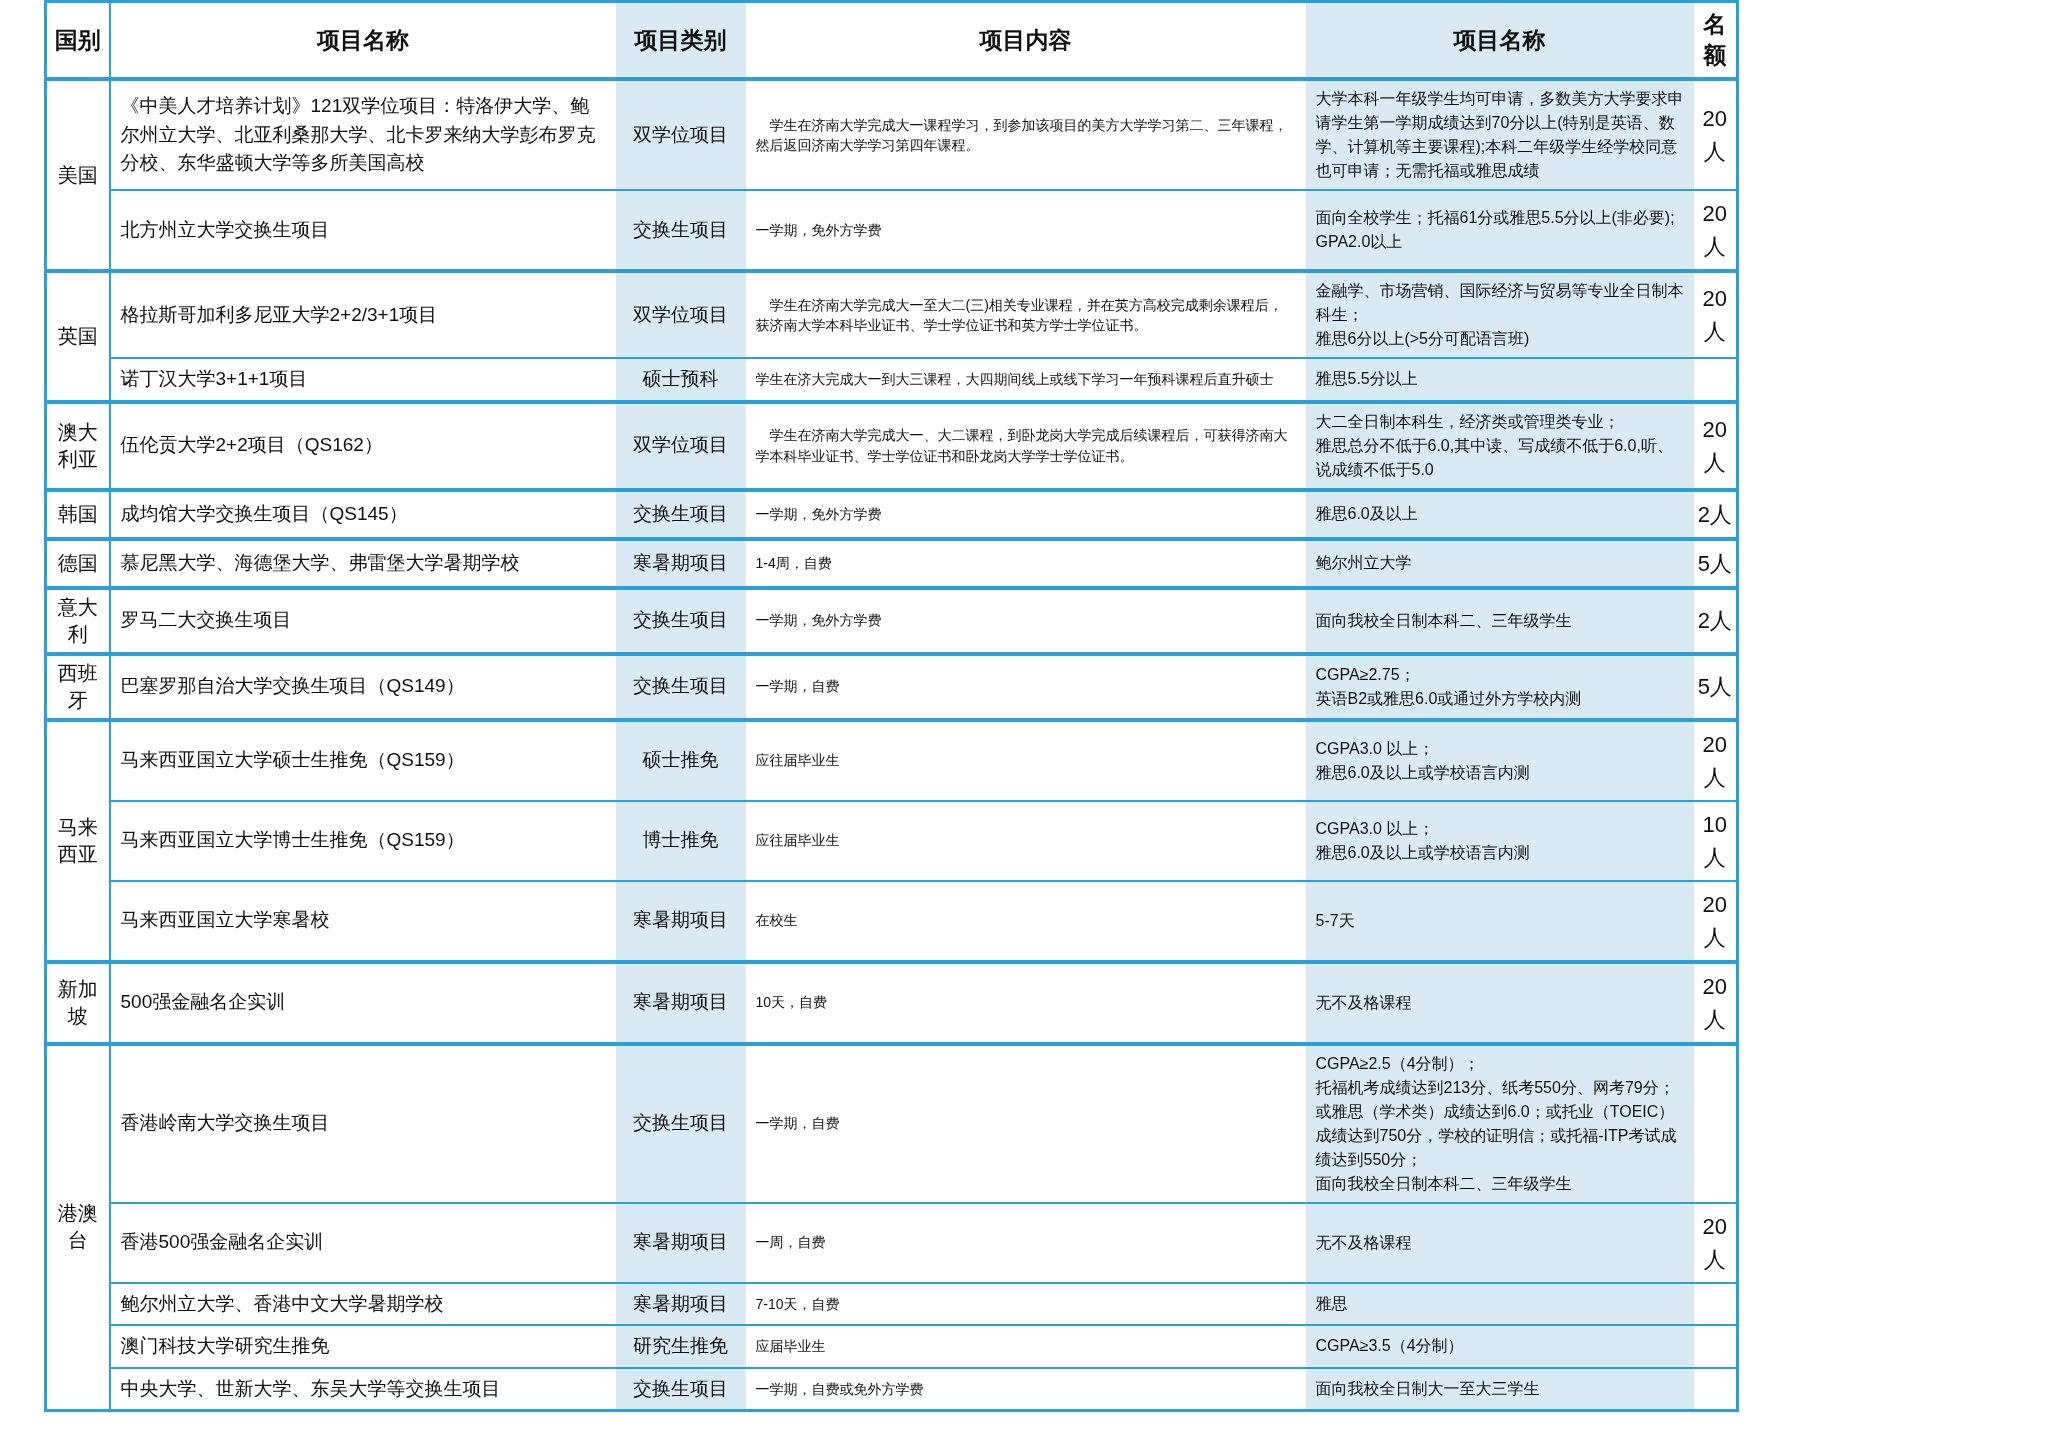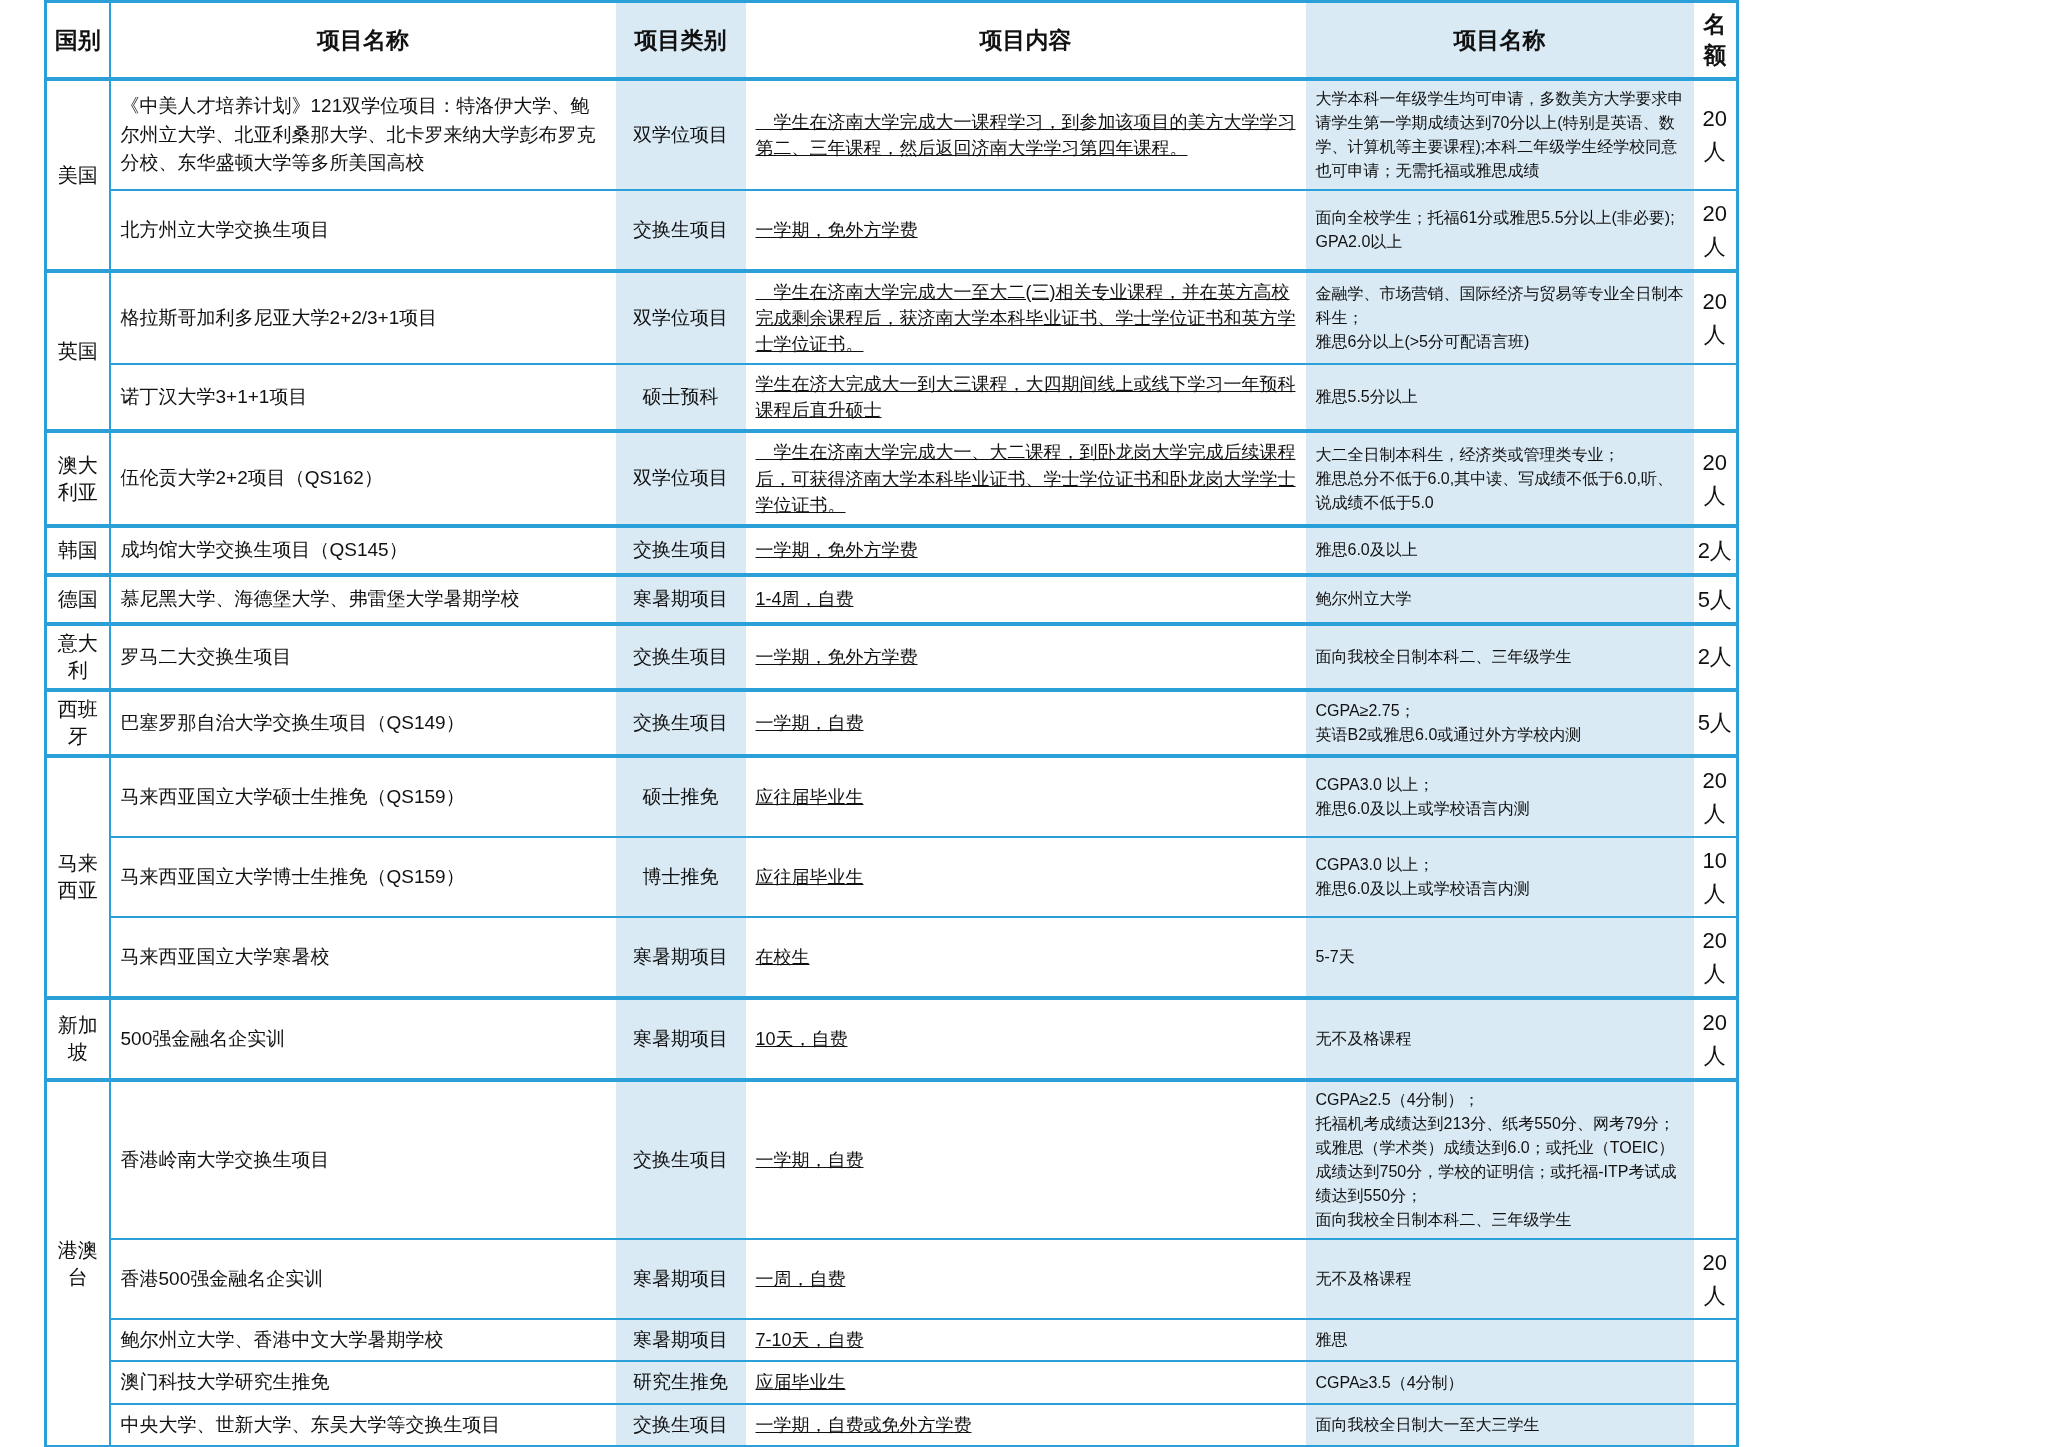--- a/index.html
+++ b/index.html
@@ -62,24 +62,23 @@
     white-space:pre-wrap;
     line-height:1.35;
   }
   td.name{text-align:left;}
   td.type{
     background:var(--fill);
     text-align:center;
     padding:6px 2px;
   }
   td.content{
-    font-size:18px;
+    font-size:14px;
     line-height:1.45;
     white-space:pre-wrap;
-    text-decoration:underline;
   }
   td.cond{
     background:var(--fill);
     font-size:16px;
     line-height:1.5;
     white-space:pre-wrap;
   }
   td.quota{
     text-align:center;
     font-size:22px;

